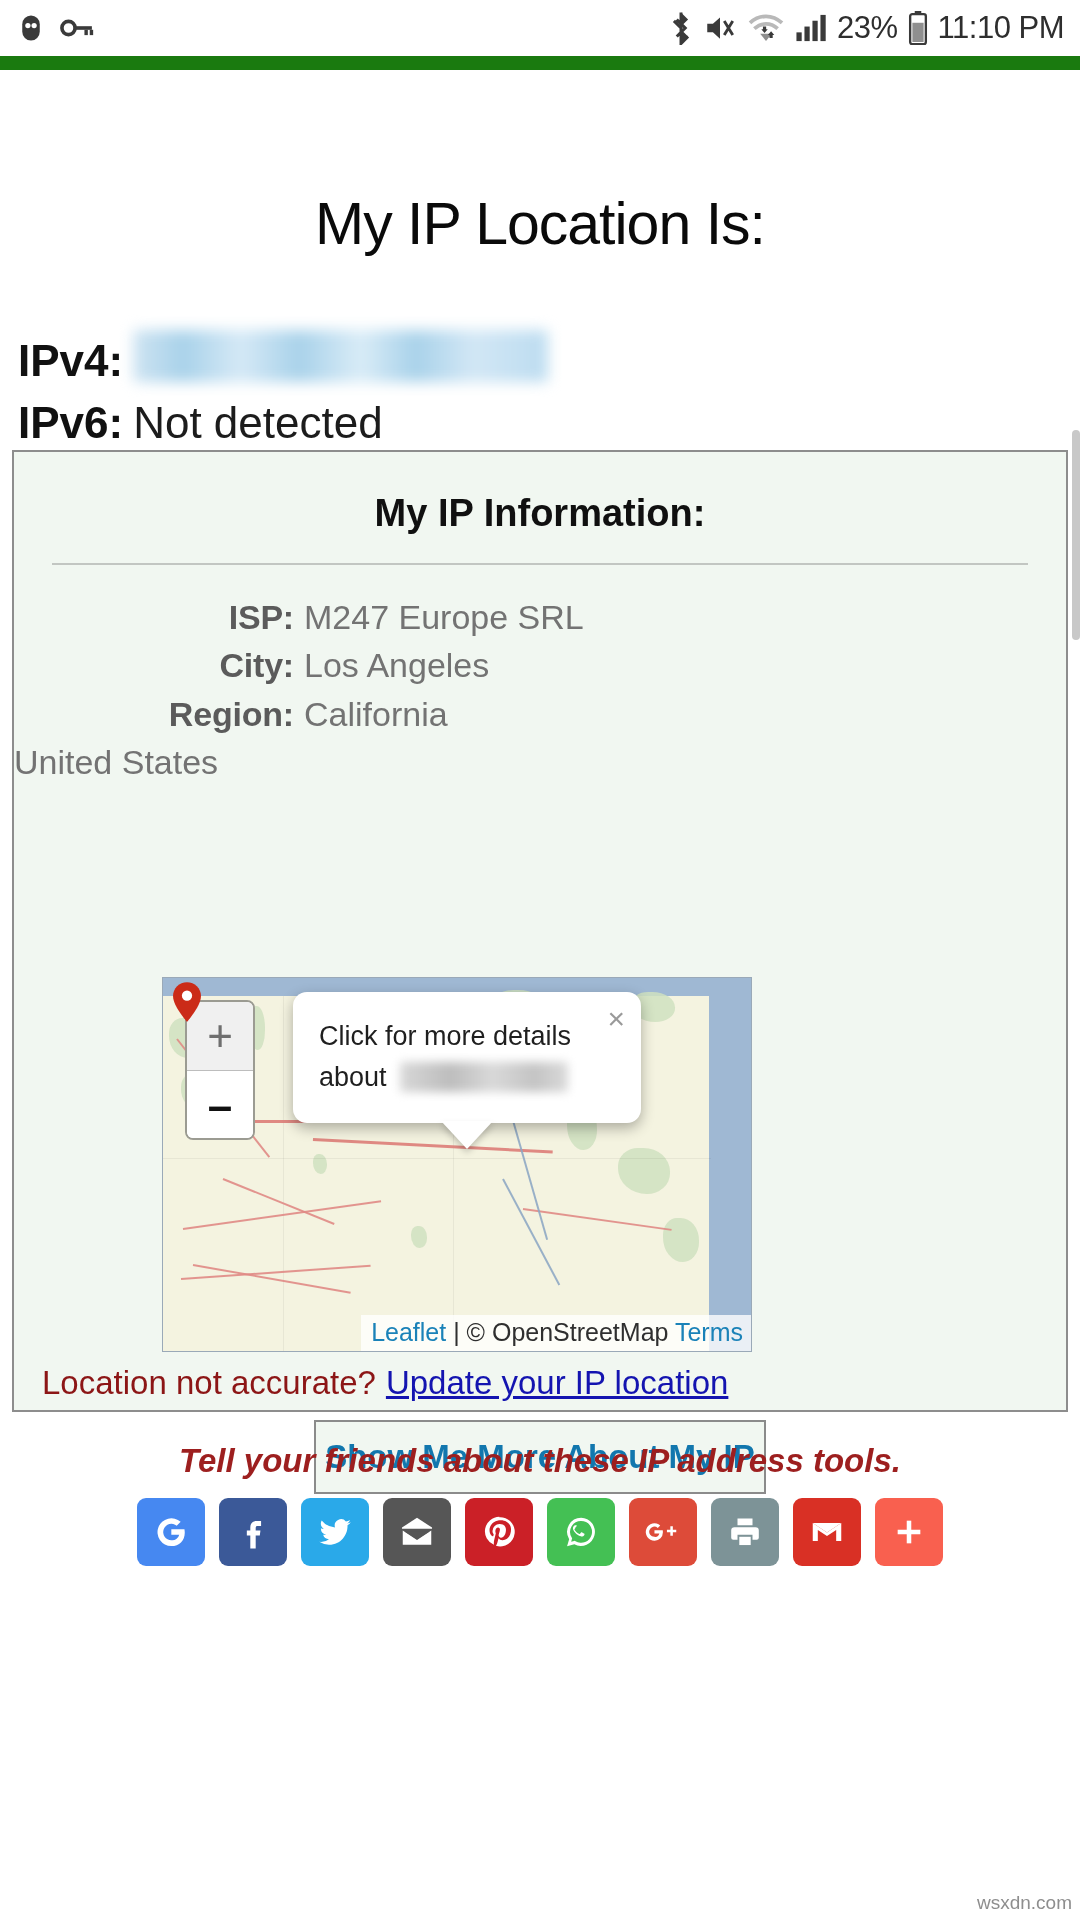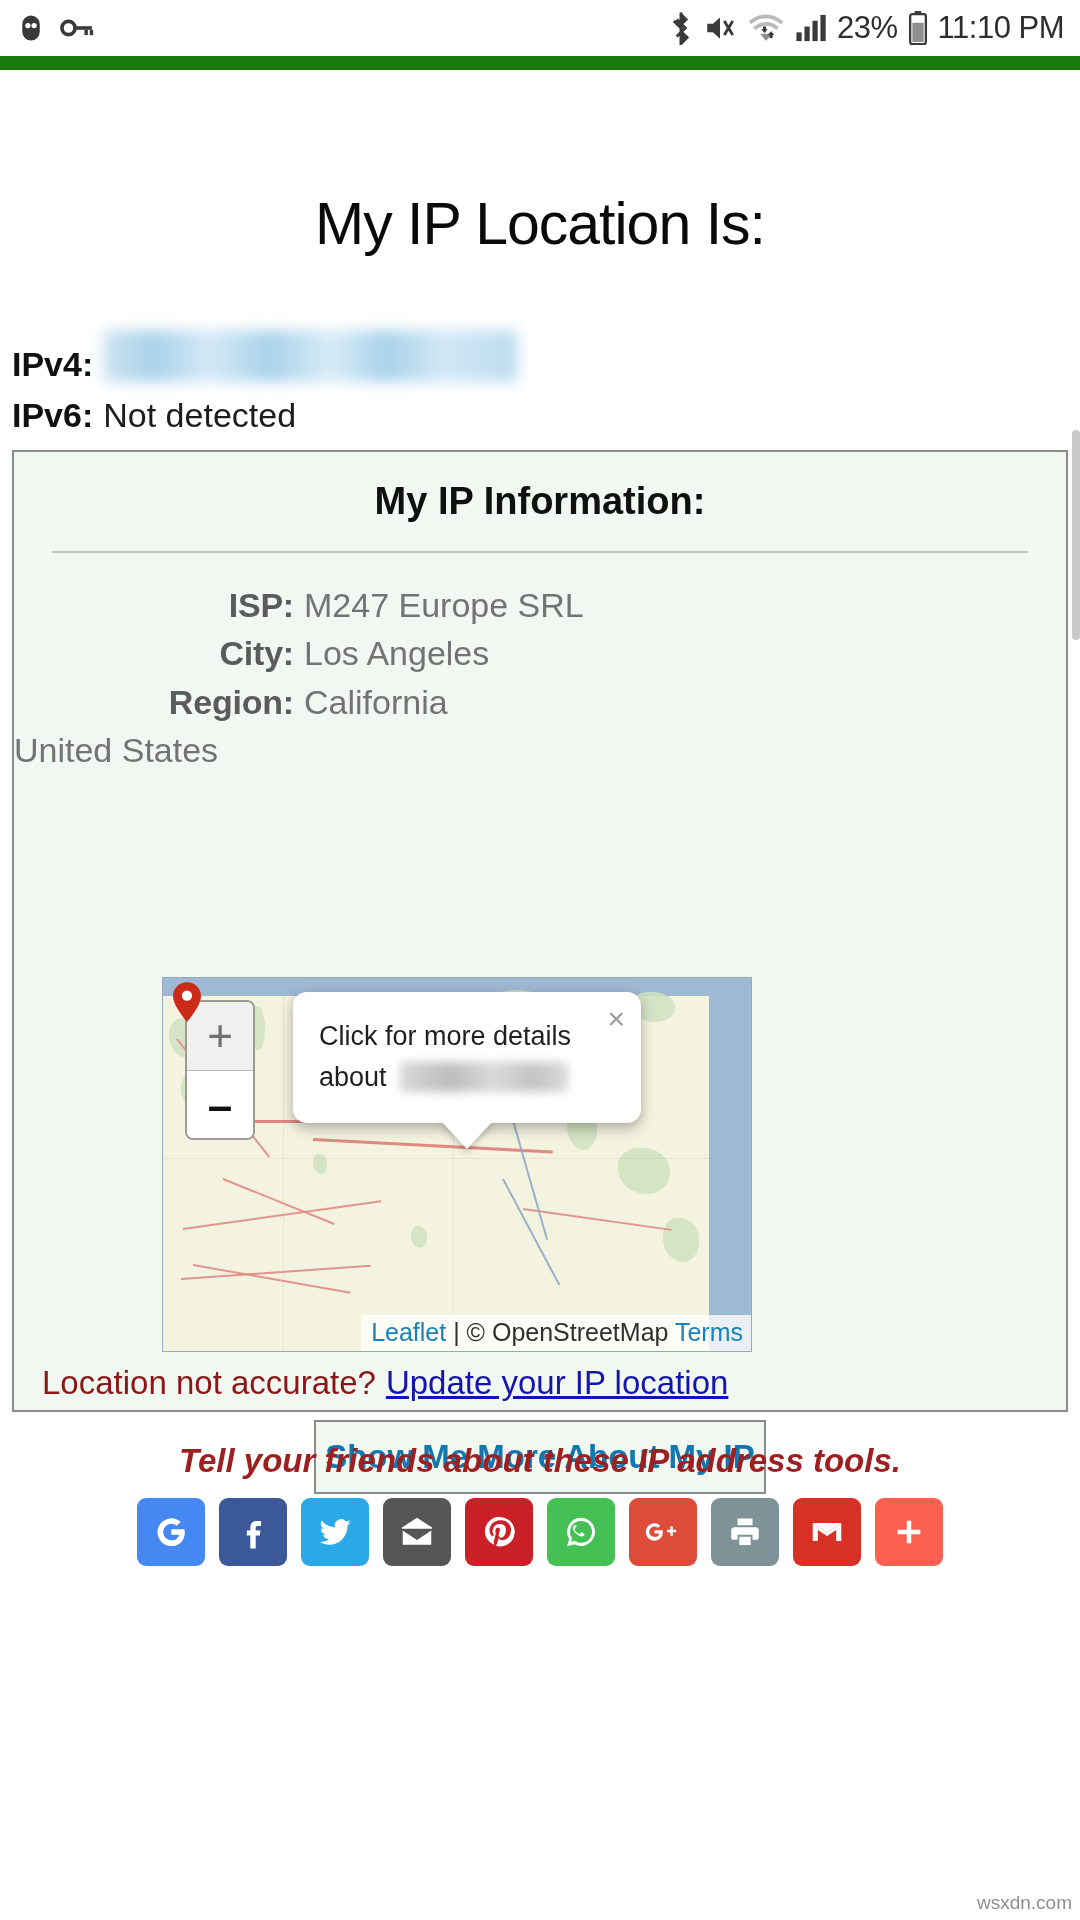--- a/index.html
+++ b/index.html
@@ -29,22 +29,22 @@
 
   
   .page { position: absolute; top: 70px; left: 0; width: 1080px; height: 1850px; background: #fff; }
 
   h1.title {
     text-align: center; font-size: 59px; font-weight: 400; color: #0a0a0a;
     margin-top: 120px; letter-spacing: -1px;
   }
 
   .iprow {
-    font-size: 34px; color: #1c1c1c; padding-left: 12px;
-    display: flex; align-items: baseline; gap: 10px;
+    font-size: 44px; color: #1c1c1c; padding-left: 12px;
+    display: flex; align-items: baseline; gap: 10px; margin-left: 6px;
   }
   .iprow .lbl { font-weight: 700; color: #111; }
   .iprow.v4 { margin-top: 66px; }
   .iprow.v6 { margin-top: 12px; }
   .redacted-ip {
     display: inline-block; width: 415px; height: 52px;
     background: linear-gradient(90deg,#cfe4f2 0%, #a9d2ea 12%, #d5e9f6 26%, #a9d2ea 40%,
                 #d9ecf7 55%, #a9d2ea 68%, #d2e7f5 82%, #bcdcf0 100%);
     filter: blur(7px); border-radius: 3px; position: relative; top: 6px;
   }
@@ -55,21 +55,21 @@
     background: #c8c8c8; border-radius: 4px;
   }
 
   
   .panel {
     position: absolute; left: 12px; top: 380px; width: 1056px; height: 962px;
     background: #f1f7f1; border: 2px solid #8d8d8d;
   }
   .panel-title {
     text-align: center; font-size: 38px; font-weight: 700; color: #101010;
-    padding-top: 28px;
+    padding-top: 40px;
   }
   .panel-hr { margin: 28px 38px 0 38px; height: 2px; background: #c2c6c2; }
 
   .facts { margin-top: 28px; }
   .fact { display: flex; font-size: 34px; line-height: 1.42; color: #1d1d1d; align-items: center; }
   .fact .k {
     width: 290px; text-align: right; font-weight: 700; color: #5b5b5b;
     padding-right: 10px; letter-spacing: -0.2px;
   }
   .fact .v { color: #737373; }

